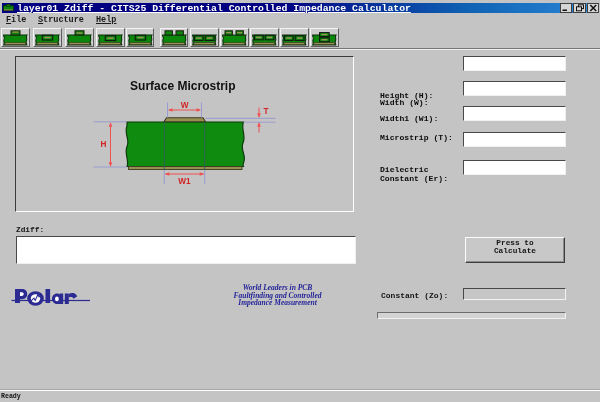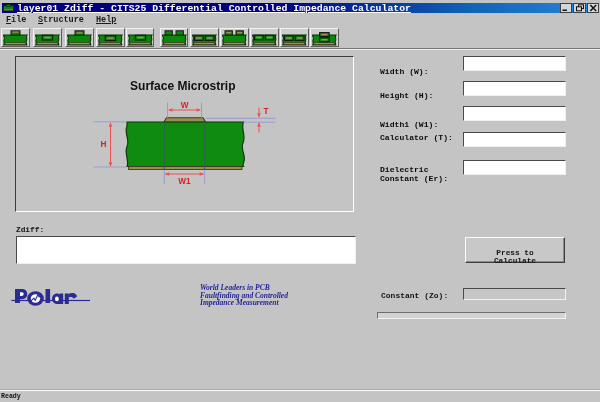--- a/index.html
+++ b/index.html
@@ -46,25 +46,25 @@
 
 #notes-label { left:16px; top:226px; font:bold 7.8px "Liberation Mono",monospace; color:#141414; }
 #notes-box { left:16px; top:236px; width:340px; height:28px; background:#fff;
   border-top:1.5px solid #494949; border-left:1.5px solid #494949;
   border-bottom:1px solid #f0f0f0; border-right:1px solid #f0f0f0; }
 
 #calc-btn { left:465px; top:237px; width:100px; height:26px; background:#C8C8C8;
   border-top:1px solid #fbfbfb; border-left:1px solid #fbfbfb;
   border-right:1px solid #3f3f3f; border-bottom:1px solid #3f3f3f;
   box-shadow:inset -1px -1px 0 #8a8a8a;
-  font:bold 7.8px "Liberation Mono",monospace; color:#141414; text-align:center; line-height:8.3px; padding-top:11px; }
-
-
-
-#tagline { left:200px; top:284px; width:155px; text-align:left; color:#24249a;
+  font:bold 7.8px "Liberation Mono",monospace; color:#141414; text-align:center; line-height:8.3px; padding-top:1px; }
+
+
+
+#tagline { left:200px; top:284px; width:155px; text-align:center; color:#24249a;
   font:bold italic 7.5px "Liberation Serif",serif; line-height:7.7px; }
 
 #imp-label { left:381px; top:290.5px; font:bold 8px "Liberation Mono",monospace; color:#141414; }
 #imp-box { left:463px; top:288px; width:103px; height:12px; background:#C6C6C6;
   border-top:1.5px solid #494949; border-left:1.5px solid #494949;
   border-bottom:1px solid #f2f2f2; border-right:1px solid #f2f2f2; }
 #progress { left:377px; top:311.5px; width:189px; height:7px; background:#D3D3D3;
   border-top:1px solid #6d6d6d; border-left:1px solid #6d6d6d;
   border-bottom:1px solid #f2f2f2; border-right:1px solid #f2f2f2; }
 
@@ -262,23 +262,23 @@
   </g>
   <g font-family="Liberation Sans, sans-serif" font-size="8.2" font-weight="bold" fill="#d42222">
     <text x="169.5" y="51.5" text-anchor="middle">W</text>
     <text x="248.5" y="57.5">T</text>
     <text x="91.5" y="90.5" text-anchor="end">H</text>
     <text x="169.5" y="127.5" text-anchor="middle">W1</text>
   </g>
 </svg>
 
 <div class="flabel" style="top:59.5px;margin-top:32px;">Height (H):</div>
-<div class="flabel" style="top:68px;">Width (W):</div>
-<div class="flabel" style="top:121px;">Width1 (W1):</div>
-<div class="flabel" style="top:134px;">Calculator (T):</div>
+<div class="flabel" style="top:99px;">Width (W):</div>
+<div class="flabel" style="top:115px;">Width1 (W1):</div>
+<div class="flabel" style="top:134px;">Microstrip (T):</div>
 <div class="flabel" style="top:166px;">Dielectric
 Constant (Er):</div>
 <div class="fbox" style="top:56px;"></div>
 <div class="fbox" style="top:81px;"></div>
 <div class="fbox" style="top:106px;"></div>
 <div class="fbox" style="top:132px;"></div>
 <div class="fbox" style="top:160px;"></div>
 
 <div class="abs" id="notes-label">Zdiff:</div>
 <div class="abs" id="notes-box"></div>

